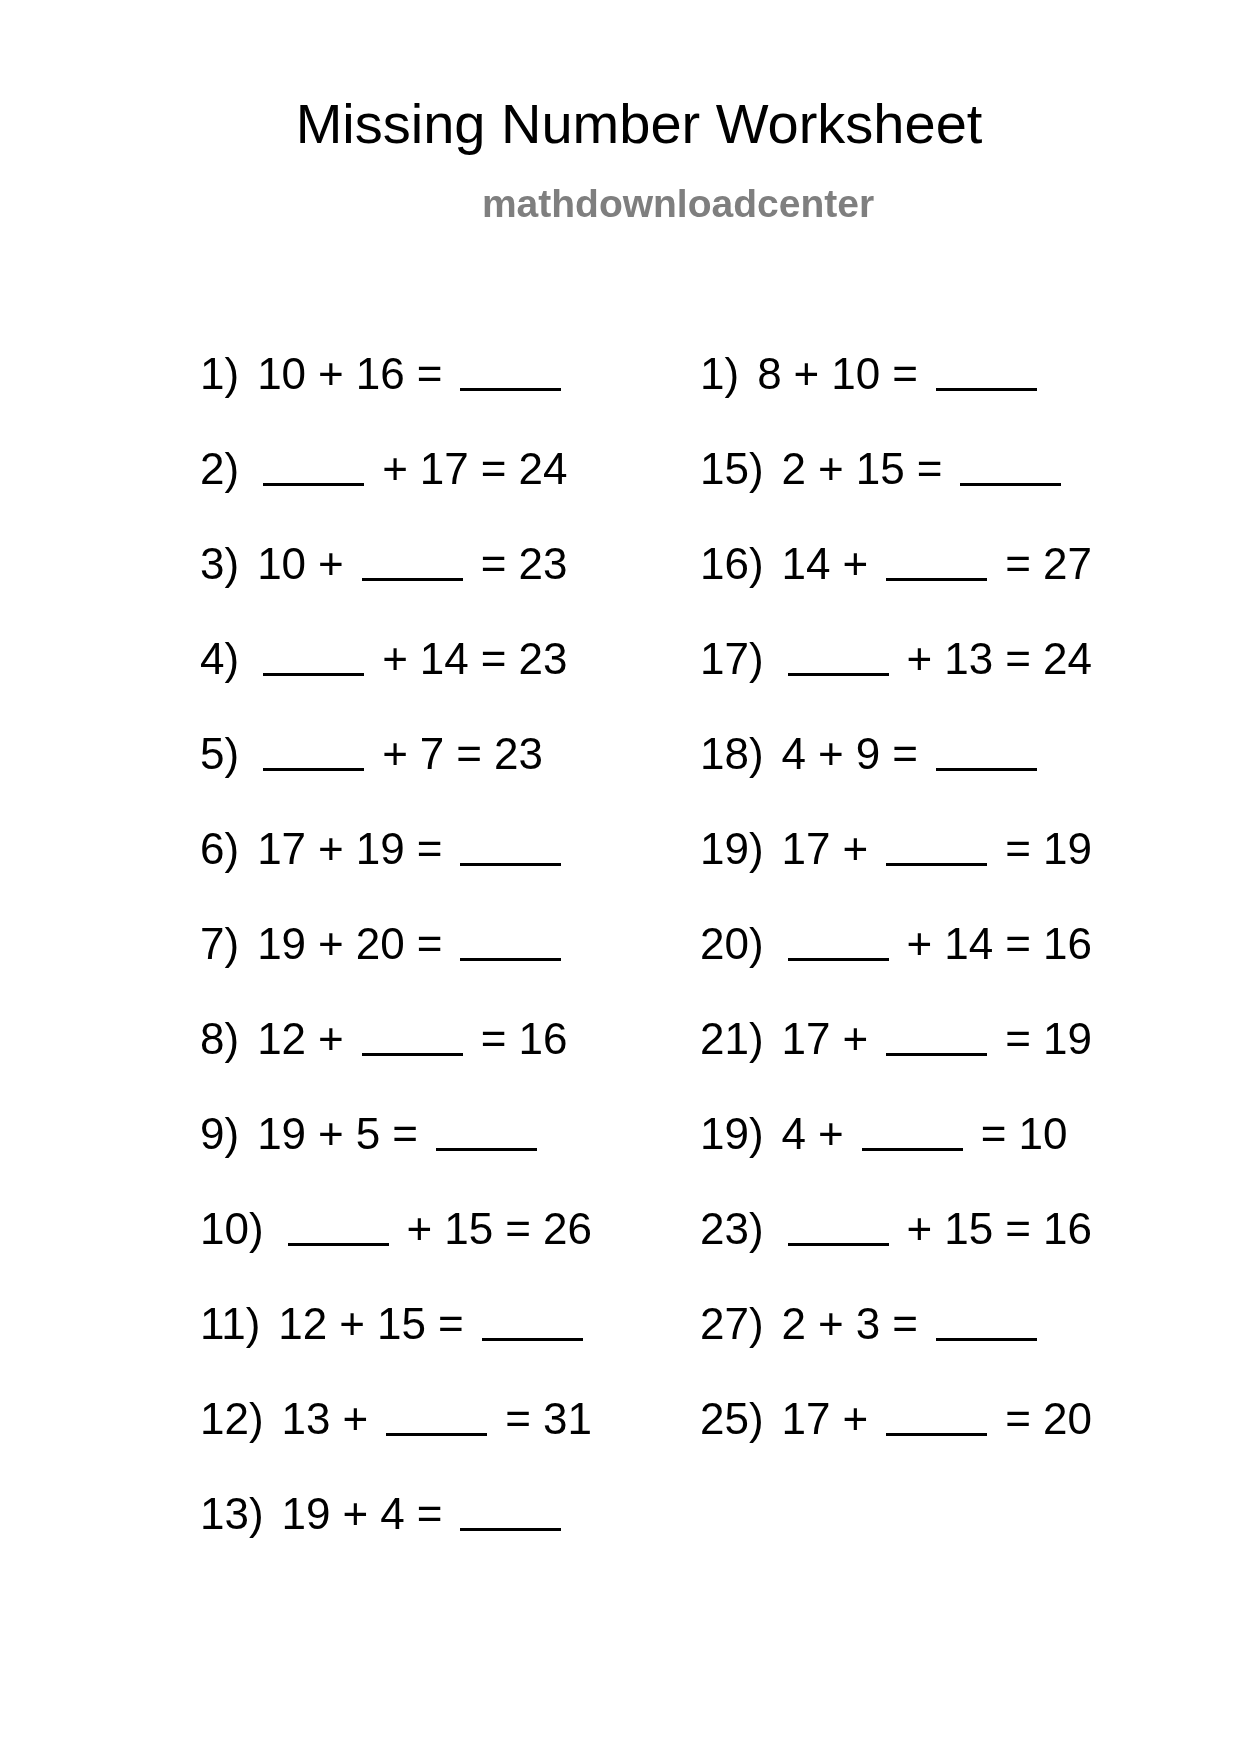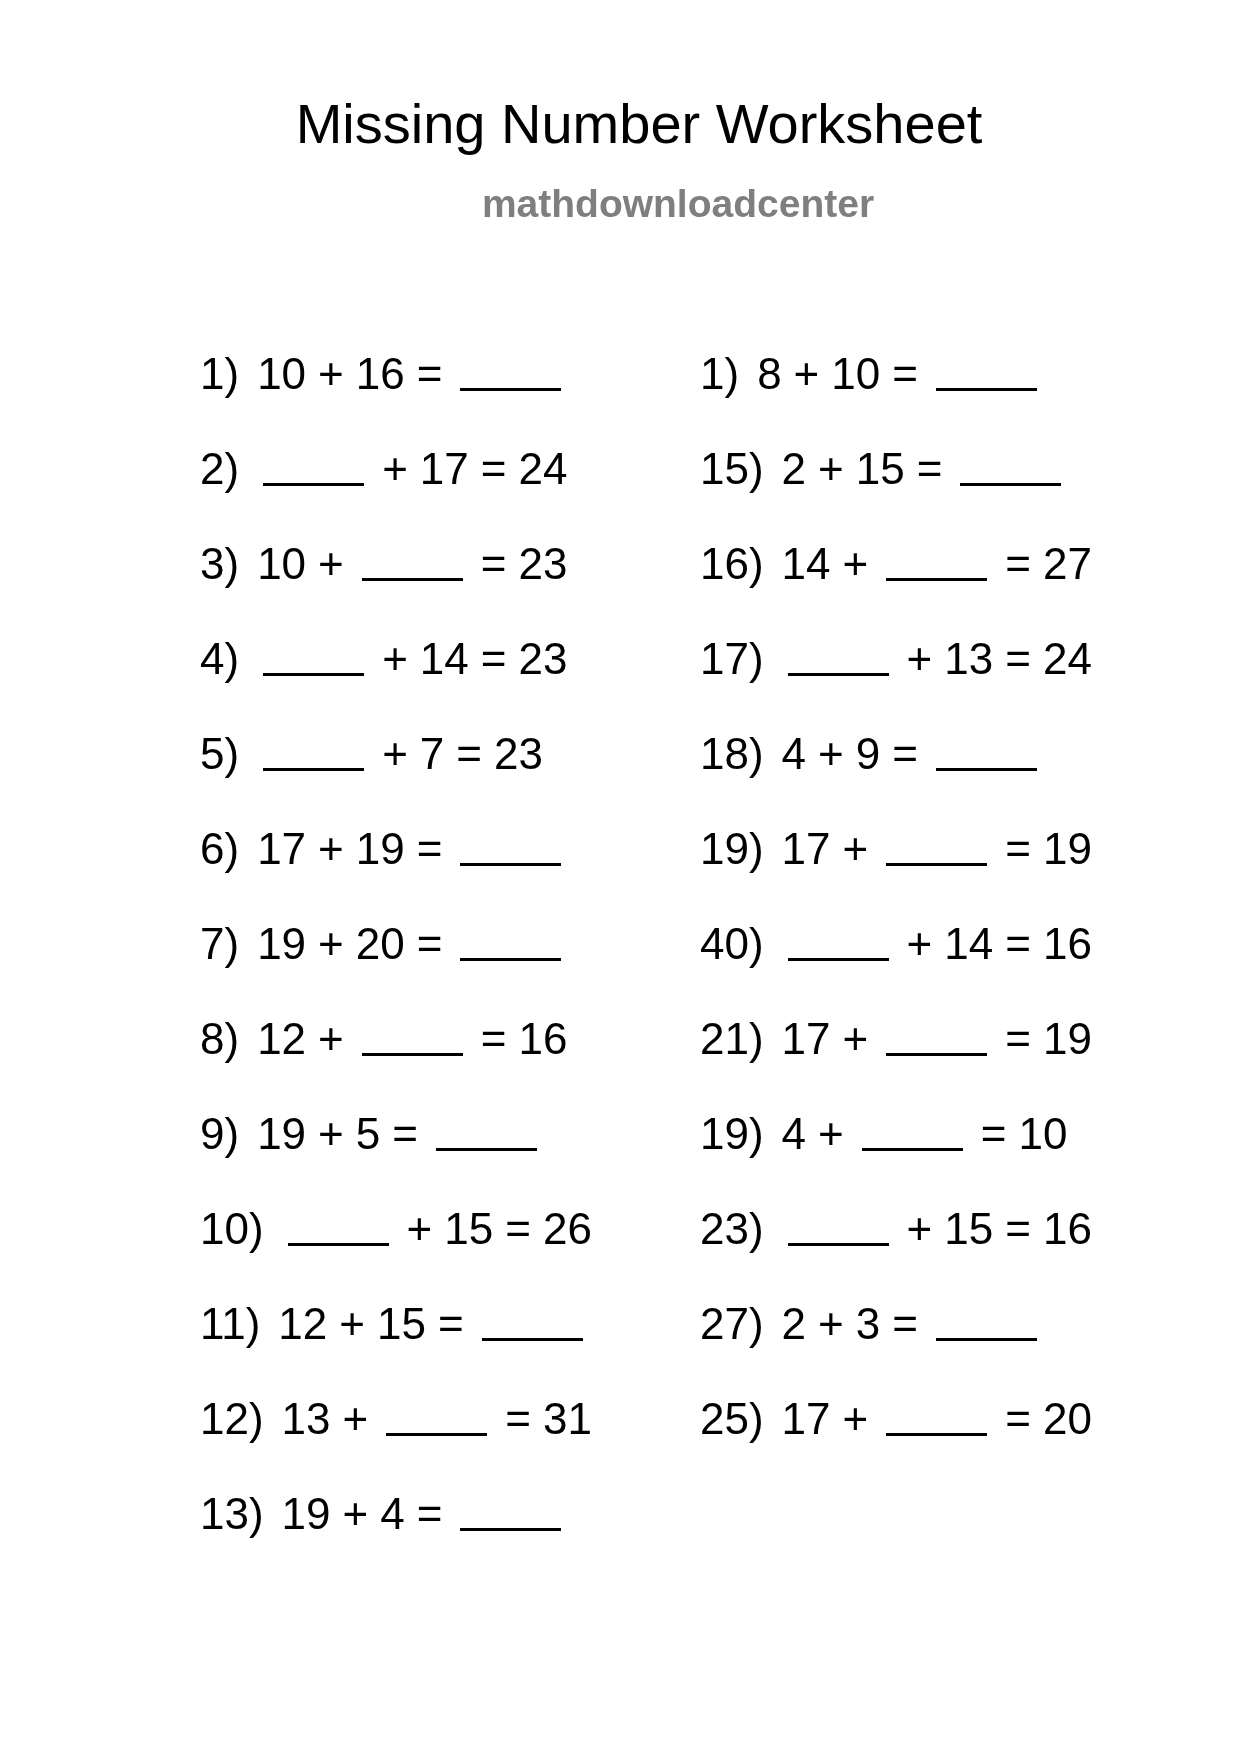--- a/index.html
+++ b/index.html
@@ -175,21 +175,21 @@
     </div>
     <div class="problem">
       <span class="num">19)</span>
       <span class="tok">17</span>
       <span class="tok">+</span>
       <span class="blank"></span>
       <span class="tok">=</span>
       <span class="tok">19</span>
     </div>
     <div class="problem">
-      <span class="num">40)</span>
+      <span class="num">20)</span>
       <span class="blank"></span>
       <span class="tok">+</span>
       <span class="tok">14</span>
       <span class="tok">=</span>
       <span class="tok">16</span>
     </div>
     <div class="problem">
       <span class="num">21)</span>
       <span class="tok">17</span>
       <span class="tok">+</span>

